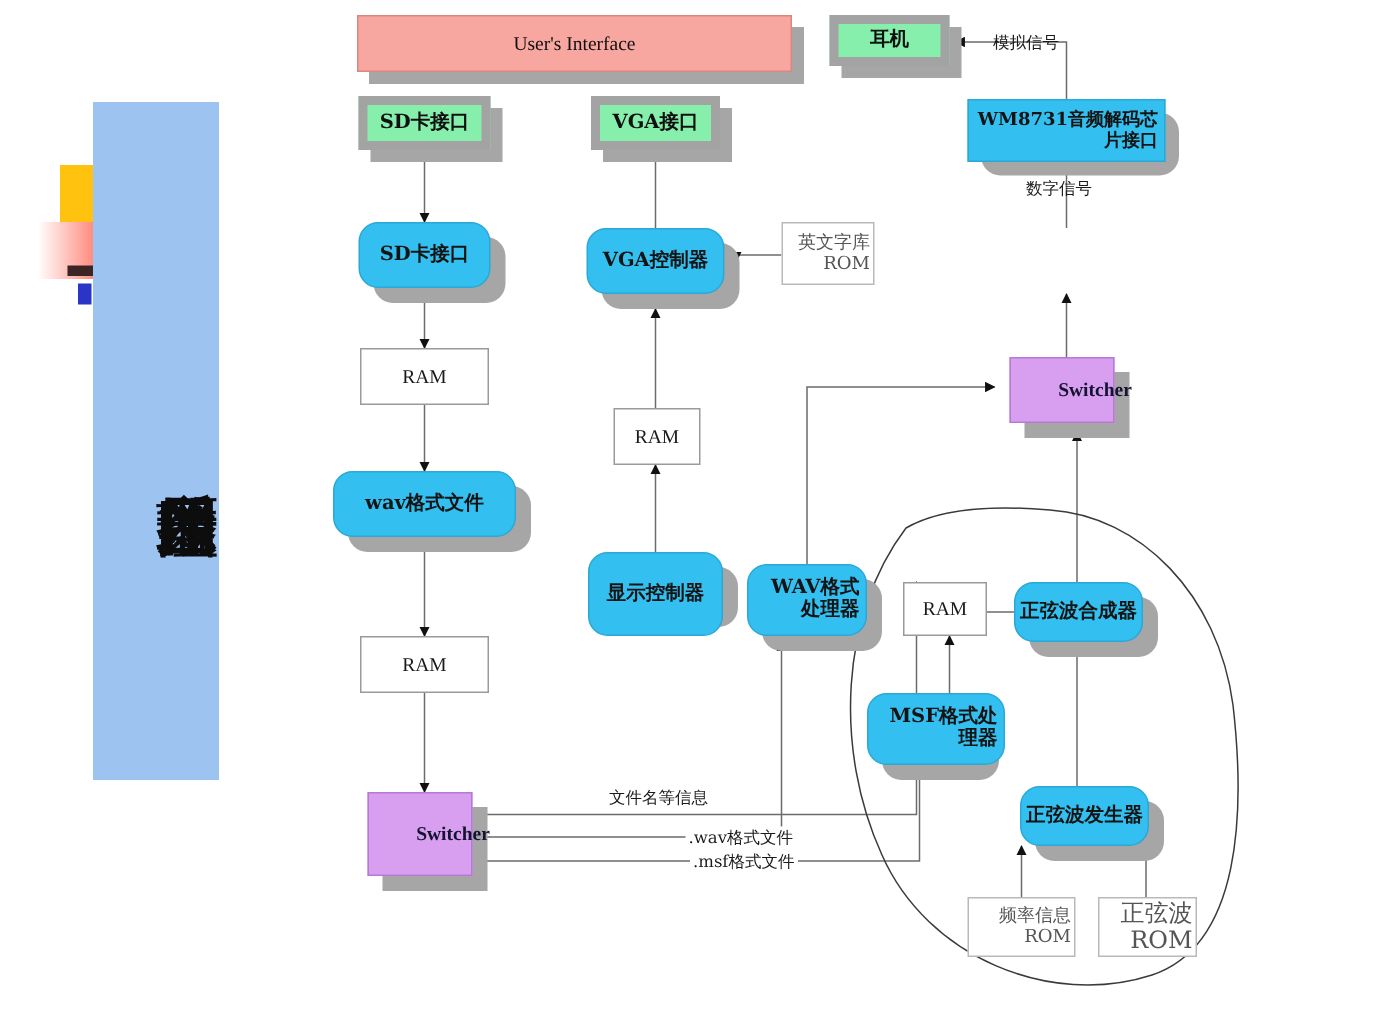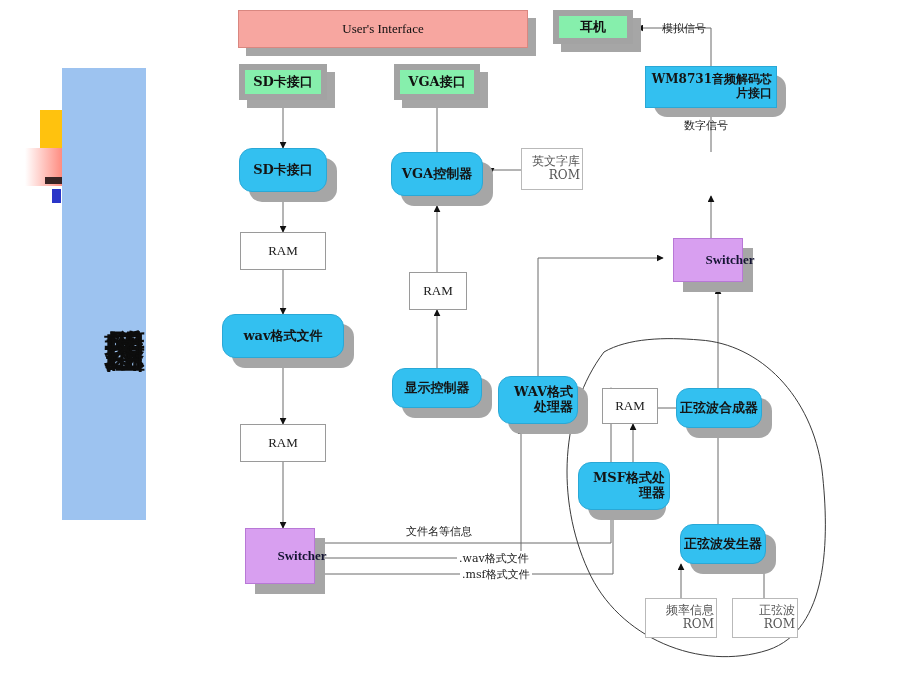--- a/index.html
+++ b/index.html
@@ -217,21 +217,21 @@
 
   <div class="node purple" style="left:245px;top:528px;width:70px;height:56px;">
     <div class="shadow" style="left:10px;top:10px;width:70px;height:56px;"></div>
     <div class="face en">Switcher</div>
   </div>
 
   <div class="node mem" style="left:409px;top:272px;width:58px;height:38px;">
     <div class="face en">RAM</div>
   </div>
 
-  <div class="node ctrl" style="left:392px;top:368px;width:90px;height:40px;">
+  <div class="node ctrl" style="left:392px;top:368px;width:90px;height:56px;">
     <div class="shadow" style="left:10px;top:10px;width:90px;height:40px;"></div>
     <div class="face cn">显示控制器</div>
   </div>
 
   <div class="node ctrl" style="left:498px;top:376px;width:80px;height:48px;">
     <div class="shadow" style="left:10px;top:10px;width:80px;height:48px;"></div>
     <div class="face cn" style="padding:0 4px;">WAV格式处理器</div>
   </div>
 
   <div class="node ctrl" style="left:578px;top:462px;width:92px;height:48px;">
@@ -251,21 +251,21 @@
   <div class="node ctrl" style="left:680px;top:524px;width:86px;height:40px;">
     <div class="shadow" style="left:10px;top:10px;width:86px;height:40px;"></div>
     <div class="face cn">正弦波发生器</div>
   </div>
 
   <div class="node mem dim" style="left:645px;top:598px;width:72px;height:40px;">
     <div class="face cn" style="font-size:12px;padding:0 2px;">频率信息ROM</div>
   </div>
 
   <div class="node mem dim" style="left:732px;top:598px;width:66px;height:40px;">
-    <div class="face cn" style="font-size:12px;padding:13px 2px;">正弦波ROM</div>
+    <div class="face cn" style="font-size:16px;padding:13px 2px;">正弦波ROM</div>
   </div>
 
   <div class="node purple" style="left:673px;top:238px;width:70px;height:44px;">
     <div class="shadow" style="left:10px;top:10px;width:70px;height:44px;"></div>
     <div class="face en">Switcher</div>
   </div>
 
   <div class="flabel cn" style="left:662px;top:21px;">模拟信号</div>
   <div class="flabel cn" style="left:684px;top:118px;">数字信号</div>
   <div class="flabel cn" style="left:404px;top:524px;background:#fff;padding:0 2px;">文件名等信息</div>

